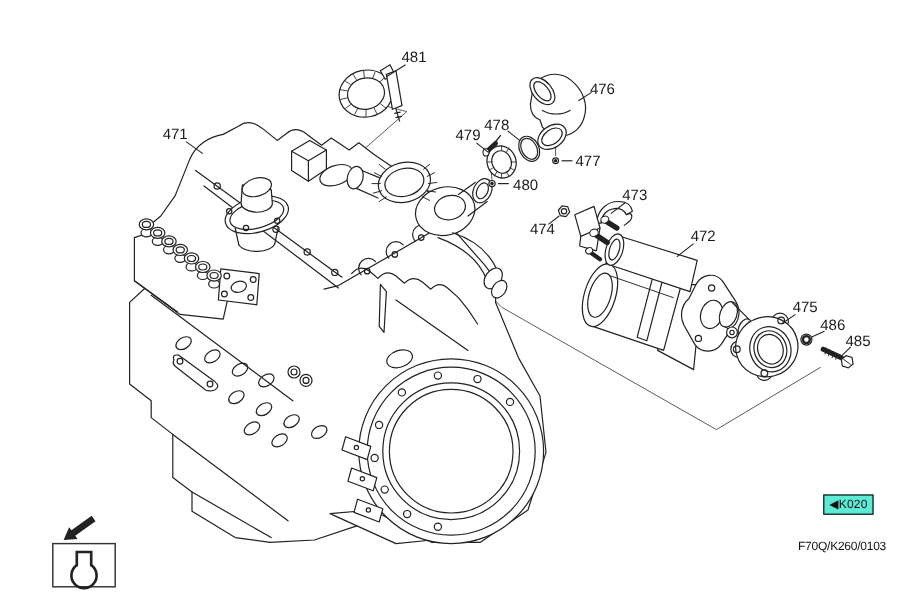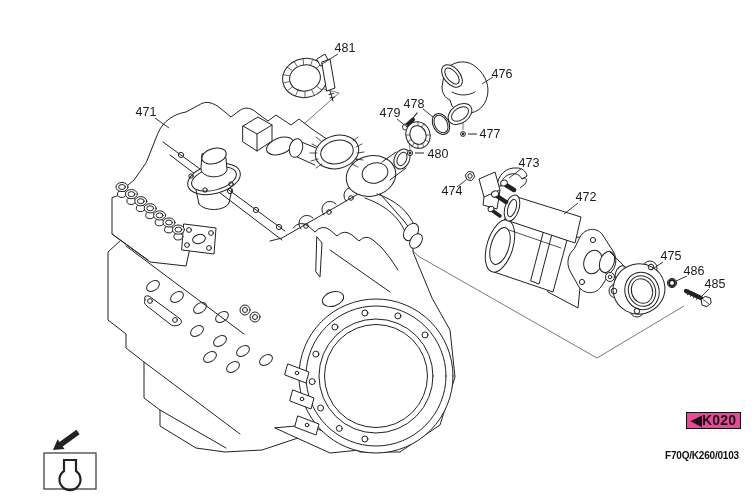--- a/index.html
+++ b/index.html
@@ -1,24 +1,24 @@
 <!DOCTYPE html>
 <html><head>
 <meta charset="utf-8">
 <style>
   html,body{margin:0;padding:0;background:#fff}
   .page{position:relative;width:753px;height:499px;background:#ffffff;overflow:hidden;
         font-family:"Liberation Sans",sans-serif}
   svg{position:absolute;left:0;top:0}
   .callout{font-size:12.5px;fill:#1a1a1a}
   .badge{position:absolute;left:686px;top:412px;border:1.5px solid #111;color:#111;
-         font-size:14px;font-weight:700;line-height:15px;padding:0 4px;background:#ec4899;
+         font-size:10px;font-weight:400;line-height:15px;padding:0 4px;background:#5eead4;
          letter-spacing:.2px;cursor:pointer}
   .doccode{position:absolute;left:665px;top:450px;color:#111;font-size:10px;
-           font-weight:700;letter-spacing:-0.2px}
+           font-weight:400;letter-spacing:-0.2px}
 </style>
 </head>
 <body>
 
 <div class="page">
 <svg width="753" height="499" viewBox="0 0 753 499">
 
   <g stroke="#555" stroke-width="0.8" fill="none">
     <polyline points="320,88 339,93 297,130 418,256 597,358 684,306"></polyline>
     <line x1="463" y1="113" x2="463" y2="130"></line>

